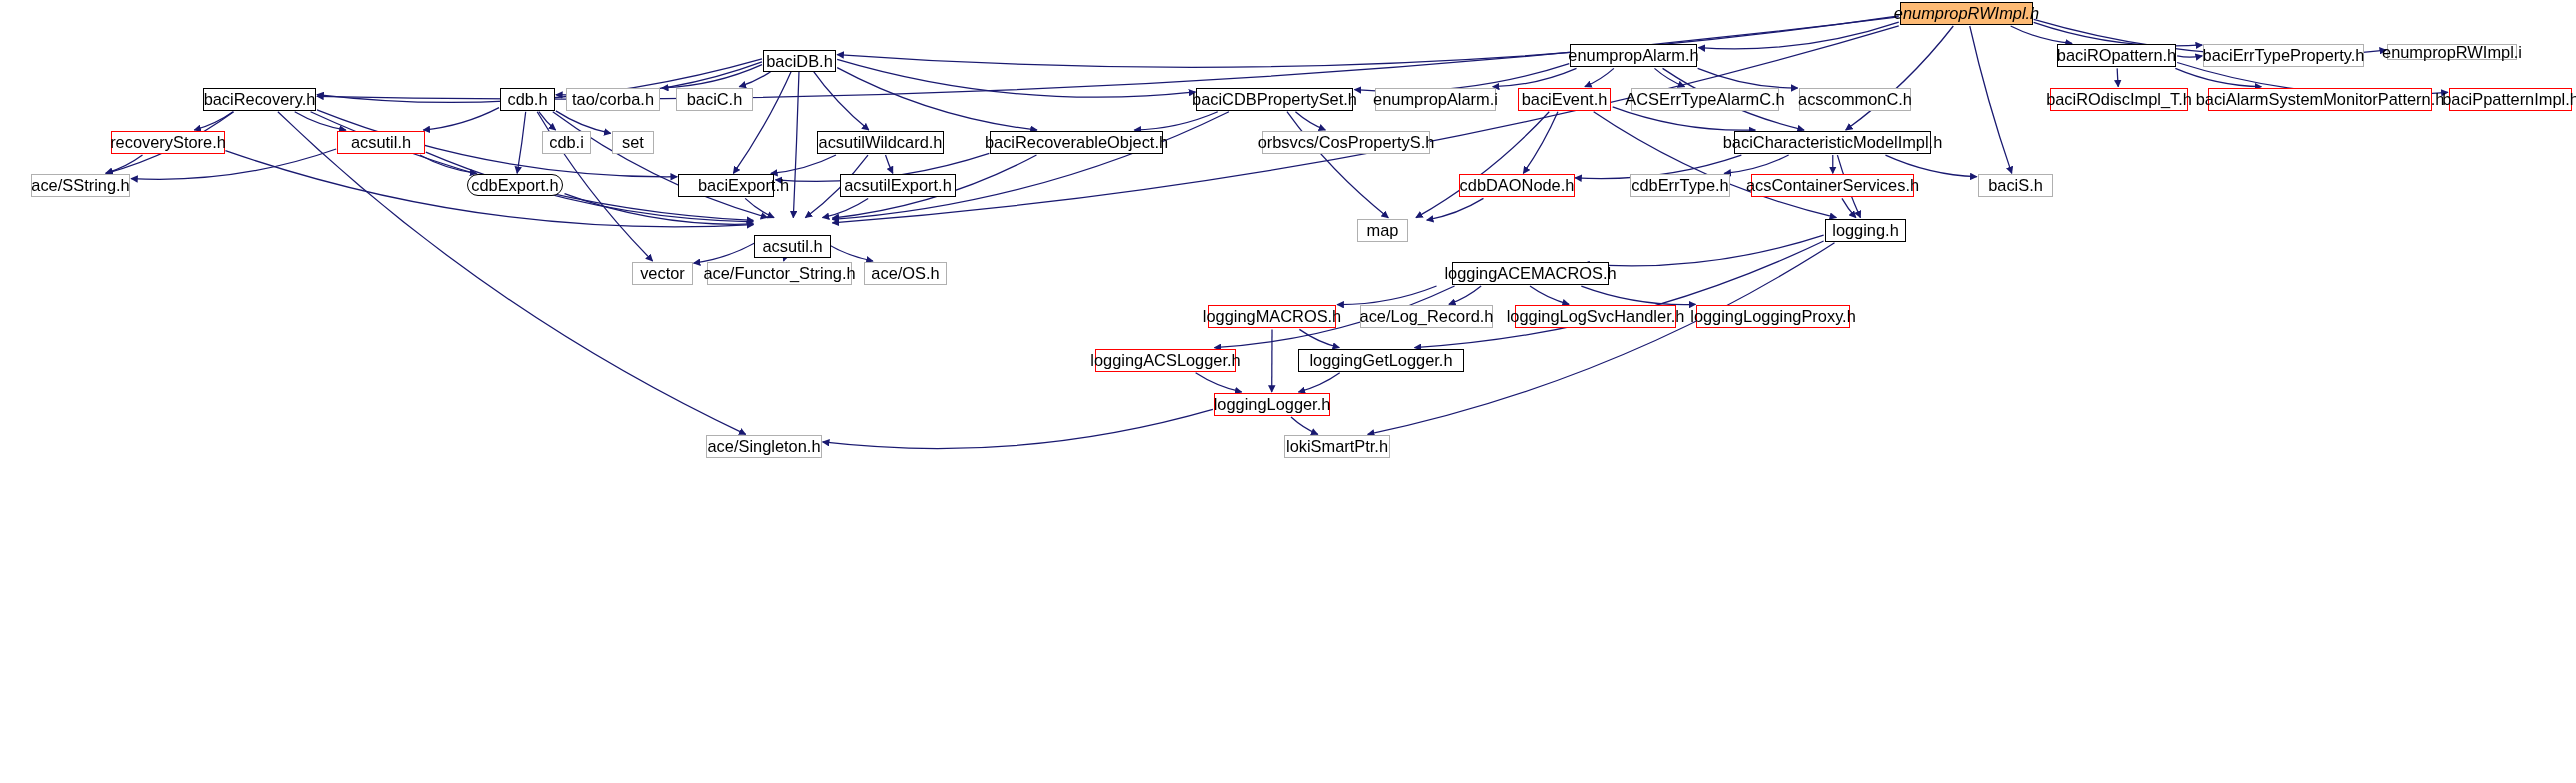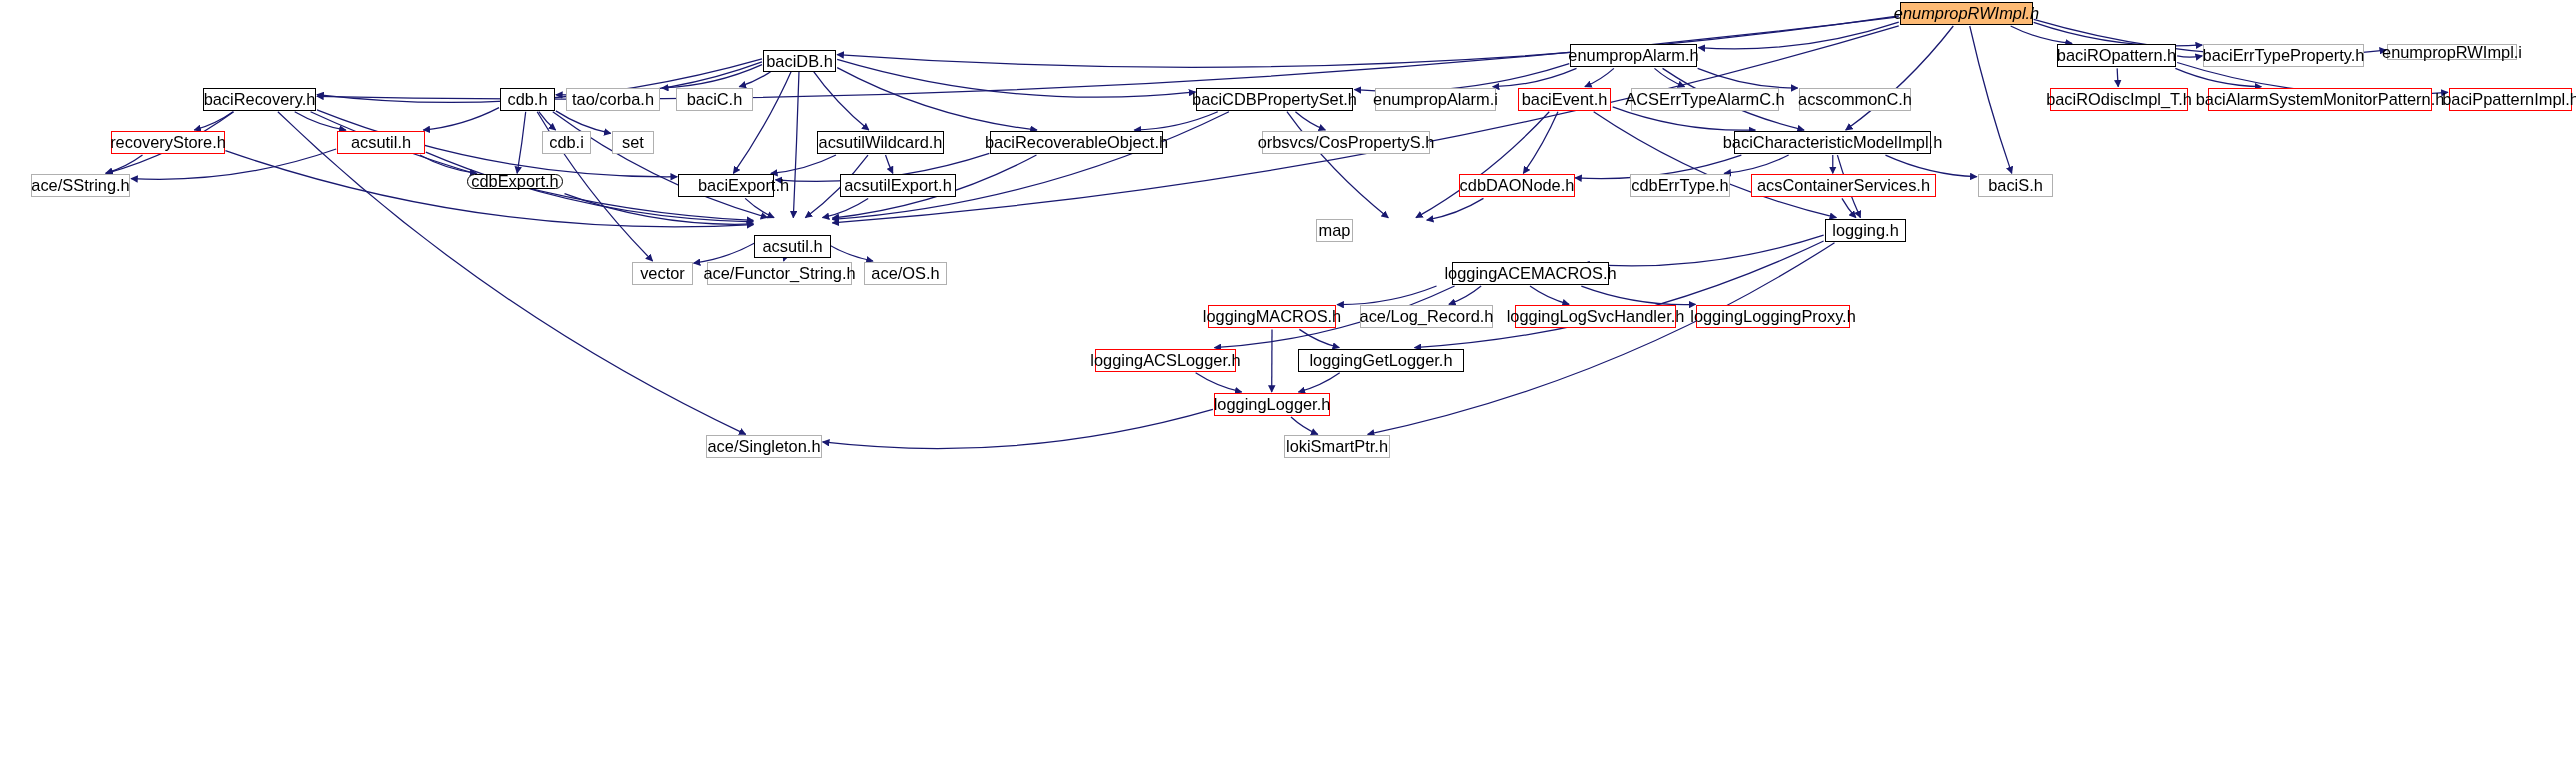--- a/index.html
+++ b/index.html
@@ -216,45 +216,45 @@
       </div>
       <div class="node kind-grey" style="left: 1262px; top: 131px; width: 168px; height: 23px;">
         <span class="label">orbsvcs/CosPropertyS.h</span>
       </div>
       <div class="node kind-normal" style="left: 1734px; top: 131px; width: 197px; height: 23px;">
         <span class="label">baciCharacteristicModelImpl.h</span>
       </div>
       <div class="node kind-grey" style="left: 31px; top: 174px; width: 99px; height: 23px;">
         <span class="label">ace/SString.h</span>
       </div>
-      <div class="node kind-normal" style="left: 467px; top: 174px; width: 96px; height: 15px; border-radius: 11px;">
+      <div class="node kind-normal" style="left: 467px; top: 174px; width: 96px; height: 22px; border-radius: 11px;">
         <span class="label">cdbExport.h</span>
       </div>
       <div class="node kind-normal" style="left: 678px; top: 174px; width: 96px; height: 23px; padding-left: 35px;">
         <span class="label">baciExport.h</span>
       </div>
       <div class="node kind-normal" style="left: 840px; top: 174px; width: 116px; height: 23px;">
         <span class="label">acsutilExport.h</span>
       </div>
       <div class="node kind-red" style="left: 1459px; top: 174px; width: 116px; height: 23px;">
         <span class="label">cdbDAONode.h</span>
       </div>
       <div class="node kind-grey" style="left: 1630px; top: 174px; width: 100px; height: 23px;">
         <span class="label">cdbErrType.h</span>
       </div>
-      <div class="node kind-red" style="left: 1751px; top: 174px; width: 185px; height: 23px;">
+      <div class="node kind-red" style="left: 1751px; top: 174px; width: 163px; height: 23px;">
         <span class="label">acsContainerServices.h</span>
       </div>
       <div class="node kind-grey" style="left: 1978px; top: 174px; width: 75px; height: 23px;">
         <span class="label">baciS.h</span>
       </div>
       <div class="node kind-normal" style="left: 754px; top: 235px; width: 77px; height: 23px;">
         <span class="label">acsutil.h</span>
       </div>
-      <div class="node kind-grey" style="left: 1316px; top: 219px; width: 37px; height: 23px;">
+      <div class="node kind-grey" style="left: 1357px; top: 219px; width: 51px; height: 23px;">
         <span class="label">map</span>
       </div>
       <div class="node kind-normal" style="left: 1825px; top: 219px; width: 81px; height: 23px;">
         <span class="label">logging.h</span>
       </div>
       <div class="node kind-grey" style="left: 632px; top: 262px; width: 61px; height: 23px;">
         <span class="label">vector</span>
       </div>
       <div class="node kind-grey" style="left: 707px; top: 262px; width: 145px; height: 23px;">
         <span class="label">ace/Functor_String.h</span>

